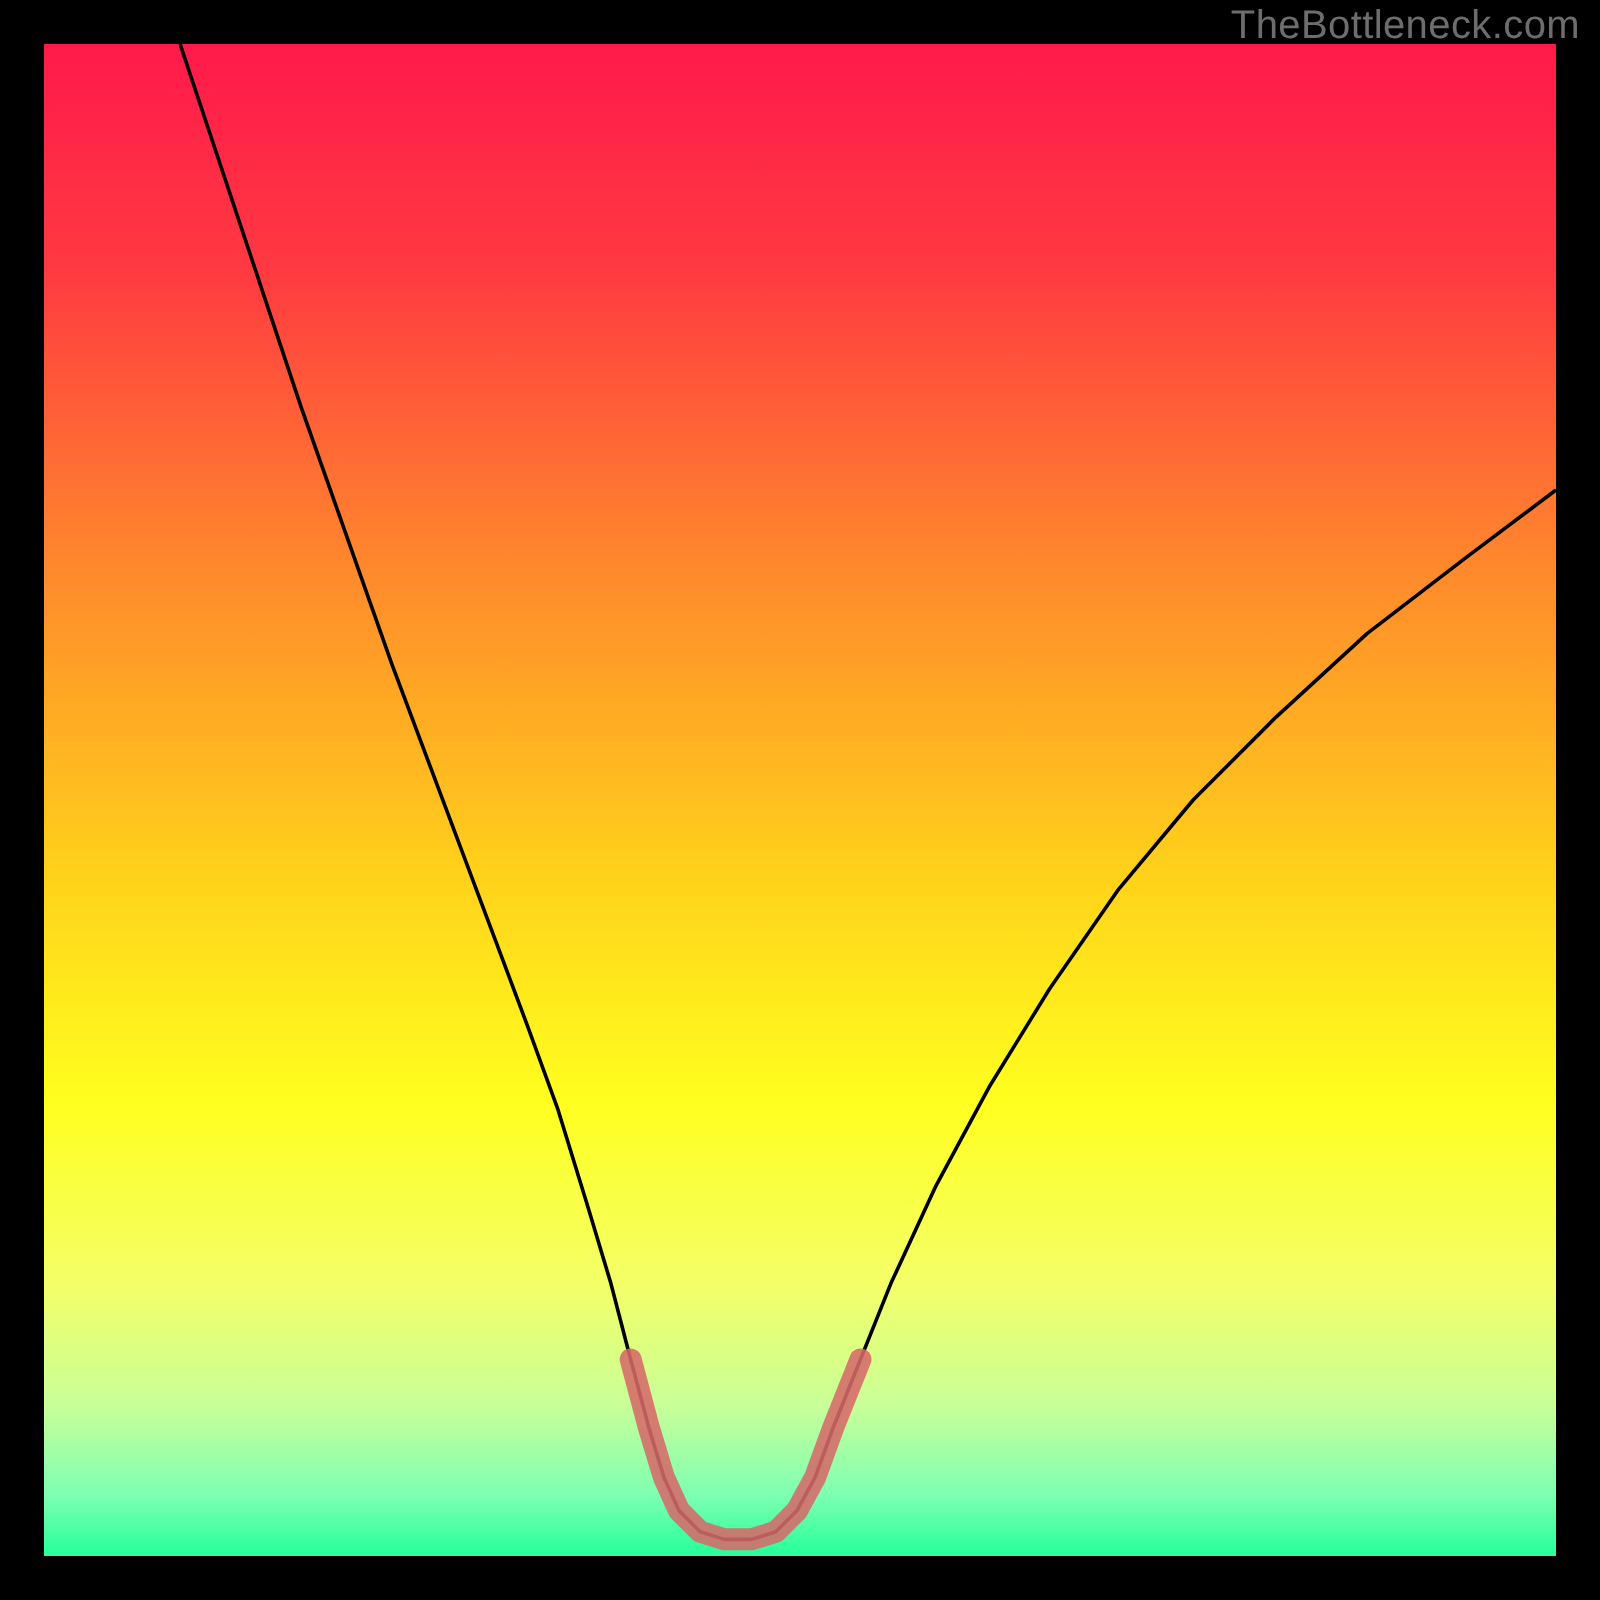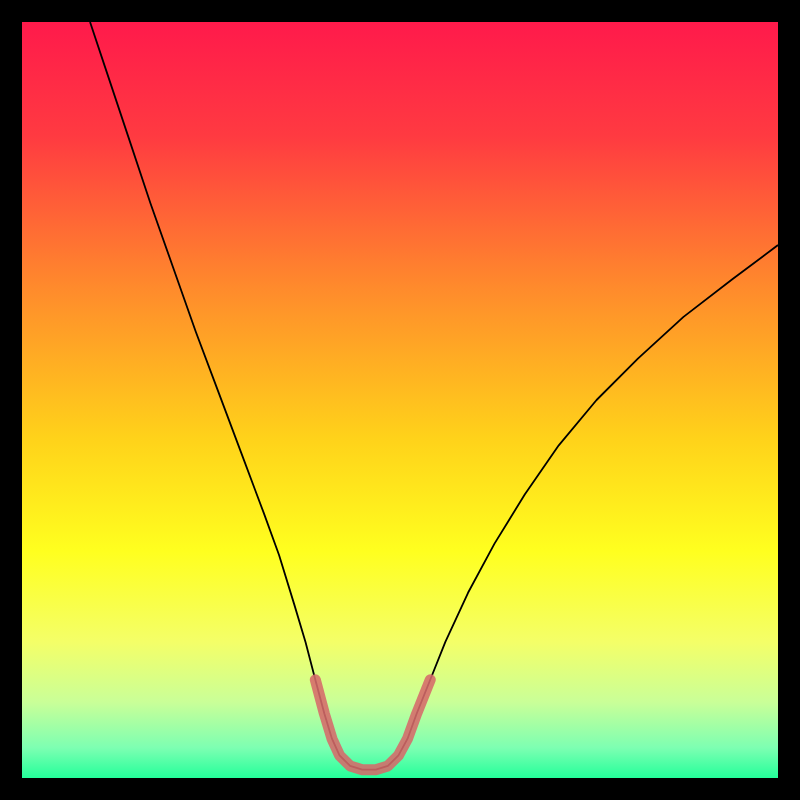--- a/index.html
+++ b/index.html
@@ -34,20 +34,21 @@
     color: #6d6d6d;
     font-size: 20px;
     font-weight: 400;
     letter-spacing: 0.2px;
   }
 </style>
 </head>
 <body>
 
 <div class="frame">
+  <div class="watermark">TheBottleneck.com</div>
   <div class="plot">
     <svg id="chart-svg" width="756" height="756" viewBox="0 0 756 756" preserveAspectRatio="none">
       <defs>
         <linearGradient id="bg-grad" x1="0" y1="0" x2="0" y2="1">
             <stop offset="0%" stop-color="#ff1a4b"></stop>
             <stop offset="15%" stop-color="#ff3a41"></stop>
             <stop offset="35%" stop-color="#ff8a2c"></stop>
             <stop offset="55.00000000000001%" stop-color="#ffd21a"></stop>
             <stop offset="70%" stop-color="#ffff1f"></stop>
             <stop offset="82%" stop-color="#f4ff68"></stop>

